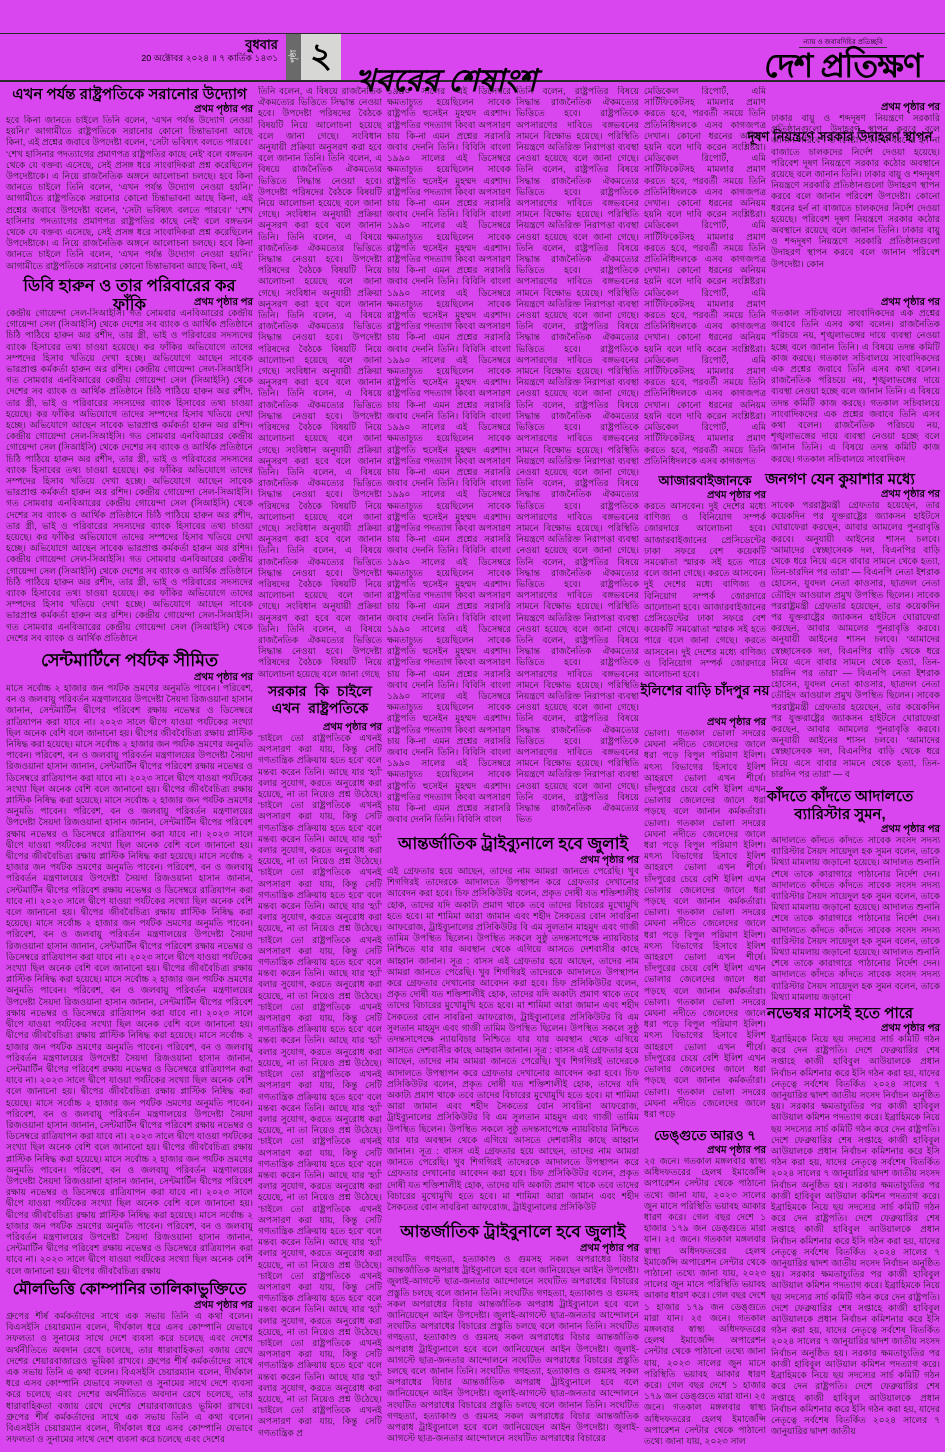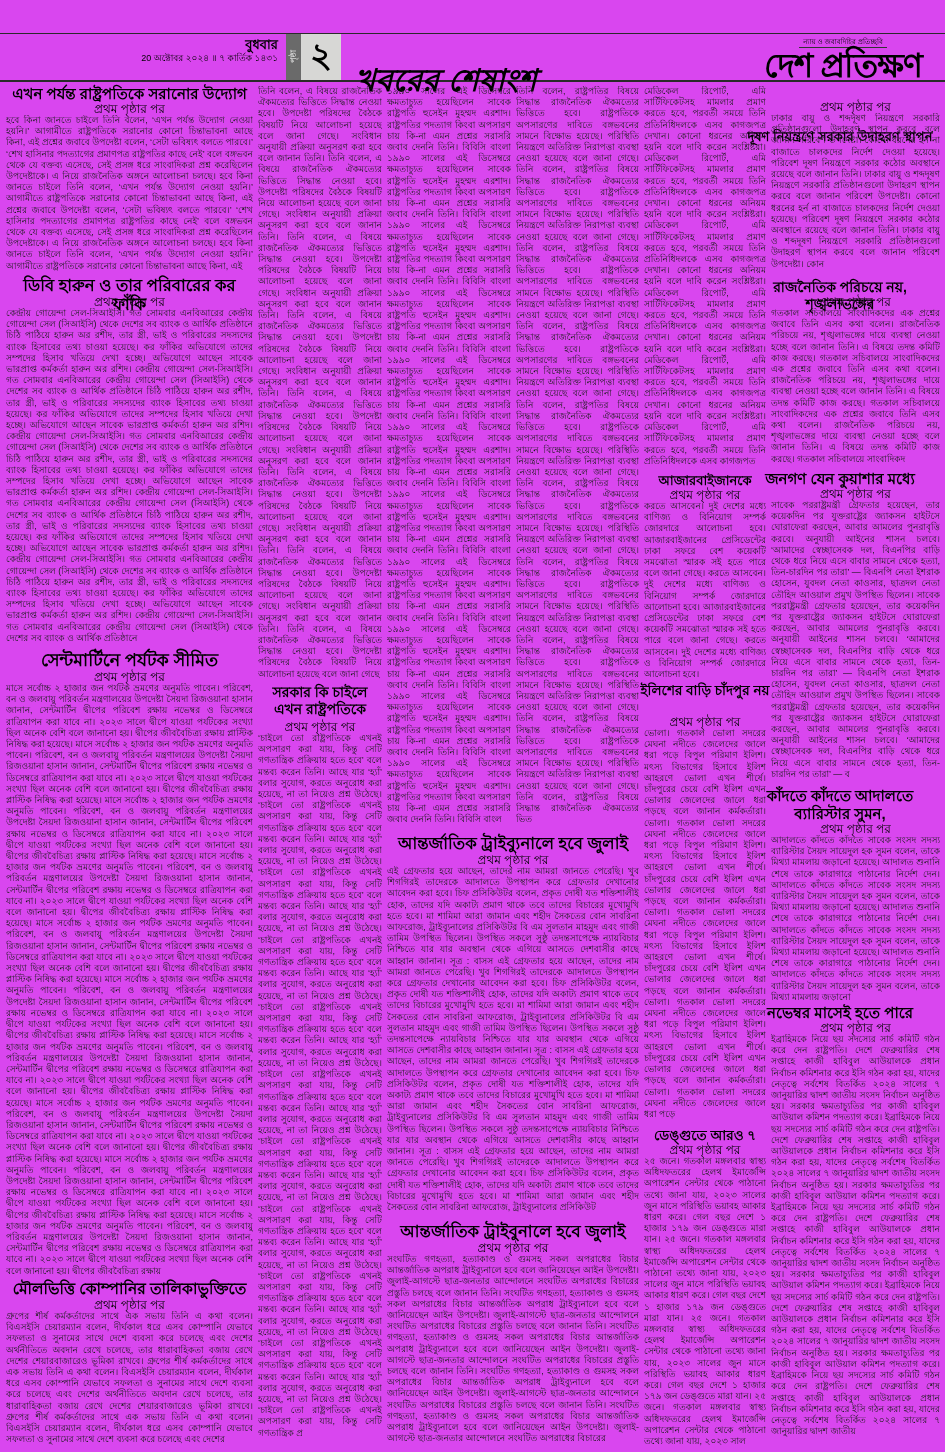--- a/index.html
+++ b/index.html
@@ -33,21 +33,21 @@
   }
   .masthead{position:absolute;text-align:center;}
   .masthead .tag{font-size:7px;line-height:8px;color:#000;border-bottom:1px solid #333;padding:0 4px 1px 4px;display:inline-block;}
   .masthead .ttl{font-size:33px;line-height:36px;font-weight:bold;color:#000;white-space:nowrap;letter-spacing:-1px;}
   
   .hl{
     position:absolute;margin:0;text-align:center;color:#000;
     font-weight:bold;line-height:1.18;white-space:normal;
   }
   .by{
-    position:absolute;text-align:center;font-size:12px;font-weight:normal;
+    position:absolute;text-align:right;font-size:10px;font-weight:bold;
     color:#000;line-height:10px;
   }
   .bd{
     position:absolute;overflow:hidden;text-align:justify;
     font-size:9px;line-height:11.2px;color:#1c1c1c;
     word-break:break-word;
   }
 </style>
 </head>
 <body>
@@ -84,21 +84,21 @@
 
   <h2 class="hl" style="left:6px;top:650px;width:247px;font-size:17.5px;">সেন্টমার্টিনে পর্যটক সীমিত</h2>
   <div class="by" style="left:6px;top:672px;width:247px;">প্রথম পৃষ্ঠার পর</div>
   <div class="bd" style="left:6px;top:683px;width:247px;height:592px;">মাসে সর্বোচ্চ ২ হাজার জন পর্যটক ভ্রমণের অনুমতি পাবেন। পরিবেশ, বন ও জলবায়ু পরিবর্তন মন্ত্রণালয়ের উপদেষ্টা সৈয়দা রিজওয়ানা হাসান জানান, সেন্টমার্টিন দ্বীপের পরিবেশ রক্ষায় নভেম্বর ও ডিসেম্বরে রাত্রিযাপন করা যাবে না। ২০২৩ সালে দ্বীপে যাওয়া পর্যটকের সংখ্যা ছিল অনেক বেশি বলে জানানো হয়। দ্বীপের জীববৈচিত্র্য রক্ষায় প্লাস্টিক নিষিদ্ধ করা হয়েছে। মাসে সর্বোচ্চ ২ হাজার জন পর্যটক ভ্রমণের অনুমতি পাবেন। পরিবেশ, বন ও জলবায়ু পরিবর্তন মন্ত্রণালয়ের উপদেষ্টা সৈয়দা রিজওয়ানা হাসান জানান, সেন্টমার্টিন দ্বীপের পরিবেশ রক্ষায় নভেম্বর ও ডিসেম্বরে রাত্রিযাপন করা যাবে না। ২০২৩ সালে দ্বীপে যাওয়া পর্যটকের সংখ্যা ছিল অনেক বেশি বলে জানানো হয়। দ্বীপের জীববৈচিত্র্য রক্ষায় প্লাস্টিক নিষিদ্ধ করা হয়েছে। মাসে সর্বোচ্চ ২ হাজার জন পর্যটক ভ্রমণের অনুমতি পাবেন। পরিবেশ, বন ও জলবায়ু পরিবর্তন মন্ত্রণালয়ের উপদেষ্টা সৈয়দা রিজওয়ানা হাসান জানান, সেন্টমার্টিন দ্বীপের পরিবেশ রক্ষায় নভেম্বর ও ডিসেম্বরে রাত্রিযাপন করা যাবে না। ২০২৩ সালে দ্বীপে যাওয়া পর্যটকের সংখ্যা ছিল অনেক বেশি বলে জানানো হয়। দ্বীপের জীববৈচিত্র্য রক্ষায় প্লাস্টিক নিষিদ্ধ করা হয়েছে। মাসে সর্বোচ্চ ২ হাজার জন পর্যটক ভ্রমণের অনুমতি পাবেন। পরিবেশ, বন ও জলবায়ু পরিবর্তন মন্ত্রণালয়ের উপদেষ্টা সৈয়দা রিজওয়ানা হাসান জানান, সেন্টমার্টিন দ্বীপের পরিবেশ রক্ষায় নভেম্বর ও ডিসেম্বরে রাত্রিযাপন করা যাবে না। ২০২৩ সালে দ্বীপে যাওয়া পর্যটকের সংখ্যা ছিল অনেক বেশি বলে জানানো হয়। দ্বীপের জীববৈচিত্র্য রক্ষায় প্লাস্টিক নিষিদ্ধ করা হয়েছে। মাসে সর্বোচ্চ ২ হাজার জন পর্যটক ভ্রমণের অনুমতি পাবেন। পরিবেশ, বন ও জলবায়ু পরিবর্তন মন্ত্রণালয়ের উপদেষ্টা সৈয়দা রিজওয়ানা হাসান জানান, সেন্টমার্টিন দ্বীপের পরিবেশ রক্ষায় নভেম্বর ও ডিসেম্বরে রাত্রিযাপন করা যাবে না। ২০২৩ সালে দ্বীপে যাওয়া পর্যটকের সংখ্যা ছিল অনেক বেশি বলে জানানো হয়। দ্বীপের জীববৈচিত্র্য রক্ষায় প্লাস্টিক নিষিদ্ধ করা হয়েছে। মাসে সর্বোচ্চ ২ হাজার জন পর্যটক ভ্রমণের অনুমতি পাবেন। পরিবেশ, বন ও জলবায়ু পরিবর্তন মন্ত্রণালয়ের উপদেষ্টা সৈয়দা রিজওয়ানা হাসান জানান, সেন্টমার্টিন দ্বীপের পরিবেশ রক্ষায় নভেম্বর ও ডিসেম্বরে রাত্রিযাপন করা যাবে না। ২০২৩ সালে দ্বীপে যাওয়া পর্যটকের সংখ্যা ছিল অনেক বেশি বলে জানানো হয়। দ্বীপের জীববৈচিত্র্য রক্ষায় প্লাস্টিক নিষিদ্ধ করা হয়েছে। মাসে সর্বোচ্চ ২ হাজার জন পর্যটক ভ্রমণের অনুমতি পাবেন। পরিবেশ, বন ও জলবায়ু পরিবর্তন মন্ত্রণালয়ের উপদেষ্টা সৈয়দা রিজওয়ানা হাসান জানান, সেন্টমার্টিন দ্বীপের পরিবেশ রক্ষায় নভেম্বর ও ডিসেম্বরে রাত্রিযাপন করা যাবে না। ২০২৩ সালে দ্বীপে যাওয়া পর্যটকের সংখ্যা ছিল অনেক বেশি বলে জানানো হয়। দ্বীপের জীববৈচিত্র্য রক্ষায় প্লাস্টিক নিষিদ্ধ করা হয়েছে। মাসে সর্বোচ্চ ২ হাজার জন পর্যটক ভ্রমণের অনুমতি পাবেন। পরিবেশ, বন ও জলবায়ু পরিবর্তন মন্ত্রণালয়ের উপদেষ্টা সৈয়দা রিজওয়ানা হাসান জানান, সেন্টমার্টিন দ্বীপের পরিবেশ রক্ষায় নভেম্বর ও ডিসেম্বরে রাত্রিযাপন করা যাবে না। ২০২৩ সালে দ্বীপে যাওয়া পর্যটকের সংখ্যা ছিল অনেক বেশি বলে জানানো হয়। দ্বীপের জীববৈচিত্র্য রক্ষায় প্লাস্টিক নিষিদ্ধ করা হয়েছে। মাসে সর্বোচ্চ ২ হাজার জন পর্যটক ভ্রমণের অনুমতি পাবেন। পরিবেশ, বন ও জলবায়ু পরিবর্তন মন্ত্রণালয়ের উপদেষ্টা সৈয়দা রিজওয়ানা হাসান জানান, সেন্টমার্টিন দ্বীপের পরিবেশ রক্ষায় নভেম্বর ও ডিসেম্বরে রাত্রিযাপন করা যাবে না। ২০২৩ সালে দ্বীপে যাওয়া পর্যটকের সংখ্যা ছিল অনেক বেশি বলে জানানো হয়। দ্বীপের জীববৈচিত্র্য রক্ষায় প্লাস্টিক নিষিদ্ধ করা হয়েছে। মাসে সর্বোচ্চ ২ হাজার জন পর্যটক ভ্রমণের অনুমতি পাবেন। পরিবেশ, বন ও জলবায়ু পরিবর্তন মন্ত্রণালয়ের উপদেষ্টা সৈয়দা রিজওয়ানা হাসান জানান, সেন্টমার্টিন দ্বীপের পরিবেশ রক্ষায় নভেম্বর ও ডিসেম্বরে রাত্রিযাপন করা যাবে না। ২০২৩ সালে দ্বীপে যাওয়া পর্যটকের সংখ্যা ছিল অনেক বেশি বলে জানানো হয়। দ্বীপের জীববৈচিত্র্য রক্ষায়</div>
 
   <h2 class="hl" style="left:6px;top:1280px;width:247px;font-size:15.5px;">মৌলভিত্তি কোম্পানির তালিকাভুক্তিতে</h2>
   <div class="by" style="left:6px;top:1300px;width:247px;">প্রথম পৃষ্ঠার পর</div>
   <div class="bd" style="left:6px;top:1311px;width:247px;height:135px;">গ্রুপের শীর্ষ কর্মকর্তাদের সাথে এক সভায় তিনি এ কথা বলেন। বিএসইসি চেয়ারম্যান বলেন, দীর্ঘকাল ধরে এসব কোম্পানি যেভাবে সফলতা ও সুনামের সাথে দেশে ব্যবসা করে চলেছে এবং দেশের অর্থনীতিতে অবদান রেখে চলেছে, তার ধারাবাহিকতা বজায় রেখে দেশের শেয়ারবাজারেও ভূমিকা রাখবে। গ্রুপের শীর্ষ কর্মকর্তাদের সাথে এক সভায় তিনি এ কথা বলেন। বিএসইসি চেয়ারম্যান বলেন, দীর্ঘকাল ধরে এসব কোম্পানি যেভাবে সফলতা ও সুনামের সাথে দেশে ব্যবসা করে চলেছে এবং দেশের অর্থনীতিতে অবদান রেখে চলেছে, তার ধারাবাহিকতা বজায় রেখে দেশের শেয়ারবাজারেও ভূমিকা রাখবে। গ্রুপের শীর্ষ কর্মকর্তাদের সাথে এক সভায় তিনি এ কথা বলেন। বিএসইসি চেয়ারম্যান বলেন, দীর্ঘকাল ধরে এসব কোম্পানি যেভাবে সফলতা ও সুনামের সাথে দেশে ব্যবসা করে চলেছে এবং দেশের</div>
 
   <div class="bd" style="left:258px;top:86px;width:124px;height:596px;">তিনি বলেন, এ বিষয়ে রাজনৈতিক ঐকমত্যের ভিত্তিতে সিদ্ধান্ত নেওয়া হবে। উপদেষ্টা পরিষদের বৈঠকে বিষয়টি নিয়ে আলোচনা হয়েছে বলে জানা গেছে। সংবিধান অনুযায়ী প্রক্রিয়া অনুসরণ করা হবে বলে জানান তিনি। তিনি বলেন, এ বিষয়ে রাজনৈতিক ঐকমত্যের ভিত্তিতে সিদ্ধান্ত নেওয়া হবে। উপদেষ্টা পরিষদের বৈঠকে বিষয়টি নিয়ে আলোচনা হয়েছে বলে জানা গেছে। সংবিধান অনুযায়ী প্রক্রিয়া অনুসরণ করা হবে বলে জানান তিনি। তিনি বলেন, এ বিষয়ে রাজনৈতিক ঐকমত্যের ভিত্তিতে সিদ্ধান্ত নেওয়া হবে। উপদেষ্টা পরিষদের বৈঠকে বিষয়টি নিয়ে আলোচনা হয়েছে বলে জানা গেছে। সংবিধান অনুযায়ী প্রক্রিয়া অনুসরণ করা হবে বলে জানান তিনি। তিনি বলেন, এ বিষয়ে রাজনৈতিক ঐকমত্যের ভিত্তিতে সিদ্ধান্ত নেওয়া হবে। উপদেষ্টা পরিষদের বৈঠকে বিষয়টি নিয়ে আলোচনা হয়েছে বলে জানা গেছে। সংবিধান অনুযায়ী প্রক্রিয়া অনুসরণ করা হবে বলে জানান তিনি। তিনি বলেন, এ বিষয়ে রাজনৈতিক ঐকমত্যের ভিত্তিতে সিদ্ধান্ত নেওয়া হবে। উপদেষ্টা পরিষদের বৈঠকে বিষয়টি নিয়ে আলোচনা হয়েছে বলে জানা গেছে। সংবিধান অনুযায়ী প্রক্রিয়া অনুসরণ করা হবে বলে জানান তিনি। তিনি বলেন, এ বিষয়ে রাজনৈতিক ঐকমত্যের ভিত্তিতে সিদ্ধান্ত নেওয়া হবে। উপদেষ্টা পরিষদের বৈঠকে বিষয়টি নিয়ে আলোচনা হয়েছে বলে জানা গেছে। সংবিধান অনুযায়ী প্রক্রিয়া অনুসরণ করা হবে বলে জানান তিনি। তিনি বলেন, এ বিষয়ে রাজনৈতিক ঐকমত্যের ভিত্তিতে সিদ্ধান্ত নেওয়া হবে। উপদেষ্টা পরিষদের বৈঠকে বিষয়টি নিয়ে আলোচনা হয়েছে বলে জানা গেছে। সংবিধান অনুযায়ী প্রক্রিয়া অনুসরণ করা হবে বলে জানান তিনি। তিনি বলেন, এ বিষয়ে রাজনৈতিক ঐকমত্যের ভিত্তিতে সিদ্ধান্ত নেওয়া হবে। উপদেষ্টা পরিষদের বৈঠকে বিষয়টি নিয়ে আলোচনা হয়েছে বলে জানা গেছে</div>
-  <h2 class="hl" style="left:258px;top:684px;width:124px;font-size:14px;">সরকার কি চাইলে এখন রাষ্ট্রপতিকে</h2>
+  <h2 class="hl" style="left:258px;top:684px;width:124px;font-size:14px;font-family:Liberation Mono, monospace;">সরকার কি চাইলে এখন রাষ্ট্রপতিকে</h2>
   <div class="by" style="left:258px;top:722px;width:124px;">প্রথম পৃষ্ঠার পর</div>
   <div class="bd" style="left:258px;top:733px;width:124px;height:713px;">‘চাইলে তো রাষ্ট্রপতিকে এখনই অপসারণ করা যায়, কিন্তু সেটি গণতান্ত্রিক প্রক্রিয়ায় হতে হবে’ বলে মন্তব্য করেন তিনি। আছে যার ‘হ্যাঁ’ বলার সুযোগ, করতে অনুরোধ করা হয়েছে, না তা নিয়েও প্রশ্ন উঠেছে। ‘চাইলে তো রাষ্ট্রপতিকে এখনই অপসারণ করা যায়, কিন্তু সেটি গণতান্ত্রিক প্রক্রিয়ায় হতে হবে’ বলে মন্তব্য করেন তিনি। আছে যার ‘হ্যাঁ’ বলার সুযোগ, করতে অনুরোধ করা হয়েছে, না তা নিয়েও প্রশ্ন উঠেছে। ‘চাইলে তো রাষ্ট্রপতিকে এখনই অপসারণ করা যায়, কিন্তু সেটি গণতান্ত্রিক প্রক্রিয়ায় হতে হবে’ বলে মন্তব্য করেন তিনি। আছে যার ‘হ্যাঁ’ বলার সুযোগ, করতে অনুরোধ করা হয়েছে, না তা নিয়েও প্রশ্ন উঠেছে। ‘চাইলে তো রাষ্ট্রপতিকে এখনই অপসারণ করা যায়, কিন্তু সেটি গণতান্ত্রিক প্রক্রিয়ায় হতে হবে’ বলে মন্তব্য করেন তিনি। আছে যার ‘হ্যাঁ’ বলার সুযোগ, করতে অনুরোধ করা হয়েছে, না তা নিয়েও প্রশ্ন উঠেছে। ‘চাইলে তো রাষ্ট্রপতিকে এখনই অপসারণ করা যায়, কিন্তু সেটি গণতান্ত্রিক প্রক্রিয়ায় হতে হবে’ বলে মন্তব্য করেন তিনি। আছে যার ‘হ্যাঁ’ বলার সুযোগ, করতে অনুরোধ করা হয়েছে, না তা নিয়েও প্রশ্ন উঠেছে। ‘চাইলে তো রাষ্ট্রপতিকে এখনই অপসারণ করা যায়, কিন্তু সেটি গণতান্ত্রিক প্রক্রিয়ায় হতে হবে’ বলে মন্তব্য করেন তিনি। আছে যার ‘হ্যাঁ’ বলার সুযোগ, করতে অনুরোধ করা হয়েছে, না তা নিয়েও প্রশ্ন উঠেছে। ‘চাইলে তো রাষ্ট্রপতিকে এখনই অপসারণ করা যায়, কিন্তু সেটি গণতান্ত্রিক প্রক্রিয়ায় হতে হবে’ বলে মন্তব্য করেন তিনি। আছে যার ‘হ্যাঁ’ বলার সুযোগ, করতে অনুরোধ করা হয়েছে, না তা নিয়েও প্রশ্ন উঠেছে। ‘চাইলে তো রাষ্ট্রপতিকে এখনই অপসারণ করা যায়, কিন্তু সেটি গণতান্ত্রিক প্রক্রিয়ায় হতে হবে’ বলে মন্তব্য করেন তিনি। আছে যার ‘হ্যাঁ’ বলার সুযোগ, করতে অনুরোধ করা হয়েছে, না তা নিয়েও প্রশ্ন উঠেছে। ‘চাইলে তো রাষ্ট্রপতিকে এখনই অপসারণ করা যায়, কিন্তু সেটি গণতান্ত্রিক প্রক্রিয়ায় হতে হবে’ বলে মন্তব্য করেন তিনি। আছে যার ‘হ্যাঁ’ বলার সুযোগ, করতে অনুরোধ করা হয়েছে, না তা নিয়েও প্রশ্ন উঠেছে। ‘চাইলে তো রাষ্ট্রপতিকে এখনই অপসারণ করা যায়, কিন্তু সেটি গণতান্ত্রিক প্রক্রিয়ায় হতে হবে’ বলে মন্তব্য করেন তিনি। আছে যার ‘হ্যাঁ’ বলার সুযোগ, করতে অনুরোধ করা হয়েছে, না তা নিয়েও প্রশ্ন উঠেছে। ‘চাইলে তো রাষ্ট্রপতিকে এখনই অপসারণ করা যায়, কিন্তু সেটি গণতান্ত্রিক প্র</div>
 
   <div class="bd" style="left:387px;top:86px;width:124px;height:744px;">১৯৯০ সালের এই ডিসেম্বরে ক্ষমতাচ্যুত হয়েছিলেন সাবেক রাষ্ট্রপতি হুসেইন মুহম্মদ এরশাদ। রাষ্ট্রপতির পদত্যাগ কিংবা অপসারণ চায় কি-না এমন প্রশ্নের সরাসরি জবাব দেননি তিনি। বিবিসি বাংলা ১৯৯০ সালের এই ডিসেম্বরে ক্ষমতাচ্যুত হয়েছিলেন সাবেক রাষ্ট্রপতি হুসেইন মুহম্মদ এরশাদ। রাষ্ট্রপতির পদত্যাগ কিংবা অপসারণ চায় কি-না এমন প্রশ্নের সরাসরি জবাব দেননি তিনি। বিবিসি বাংলা ১৯৯০ সালের এই ডিসেম্বরে ক্ষমতাচ্যুত হয়েছিলেন সাবেক রাষ্ট্রপতি হুসেইন মুহম্মদ এরশাদ। রাষ্ট্রপতির পদত্যাগ কিংবা অপসারণ চায় কি-না এমন প্রশ্নের সরাসরি জবাব দেননি তিনি। বিবিসি বাংলা ১৯৯০ সালের এই ডিসেম্বরে ক্ষমতাচ্যুত হয়েছিলেন সাবেক রাষ্ট্রপতি হুসেইন মুহম্মদ এরশাদ। রাষ্ট্রপতির পদত্যাগ কিংবা অপসারণ চায় কি-না এমন প্রশ্নের সরাসরি জবাব দেননি তিনি। বিবিসি বাংলা ১৯৯০ সালের এই ডিসেম্বরে ক্ষমতাচ্যুত হয়েছিলেন সাবেক রাষ্ট্রপতি হুসেইন মুহম্মদ এরশাদ। রাষ্ট্রপতির পদত্যাগ কিংবা অপসারণ চায় কি-না এমন প্রশ্নের সরাসরি জবাব দেননি তিনি। বিবিসি বাংলা ১৯৯০ সালের এই ডিসেম্বরে ক্ষমতাচ্যুত হয়েছিলেন সাবেক রাষ্ট্রপতি হুসেইন মুহম্মদ এরশাদ। রাষ্ট্রপতির পদত্যাগ কিংবা অপসারণ চায় কি-না এমন প্রশ্নের সরাসরি জবাব দেননি তিনি। বিবিসি বাংলা ১৯৯০ সালের এই ডিসেম্বরে ক্ষমতাচ্যুত হয়েছিলেন সাবেক রাষ্ট্রপতি হুসেইন মুহম্মদ এরশাদ। রাষ্ট্রপতির পদত্যাগ কিংবা অপসারণ চায় কি-না এমন প্রশ্নের সরাসরি জবাব দেননি তিনি। বিবিসি বাংলা ১৯৯০ সালের এই ডিসেম্বরে ক্ষমতাচ্যুত হয়েছিলেন সাবেক রাষ্ট্রপতি হুসেইন মুহম্মদ এরশাদ। রাষ্ট্রপতির পদত্যাগ কিংবা অপসারণ চায় কি-না এমন প্রশ্নের সরাসরি জবাব দেননি তিনি। বিবিসি বাংলা ১৯৯০ সালের এই ডিসেম্বরে ক্ষমতাচ্যুত হয়েছিলেন সাবেক রাষ্ট্রপতি হুসেইন মুহম্মদ এরশাদ। রাষ্ট্রপতির পদত্যাগ কিংবা অপসারণ চায় কি-না এমন প্রশ্নের সরাসরি জবাব দেননি তিনি। বিবিসি বাংলা ১৯৯০ সালের এই ডিসেম্বরে ক্ষমতাচ্যুত হয়েছিলেন সাবেক রাষ্ট্রপতি হুসেইন মুহম্মদ এরশাদ। রাষ্ট্রপতির পদত্যাগ কিংবা অপসারণ চায় কি-না এমন প্রশ্নের সরাসরি জবাব দেননি তিনি। বিবিসি বাংলা ১৯৯০ সালের এই ডিসেম্বরে ক্ষমতাচ্যুত হয়েছিলেন সাবেক রাষ্ট্রপতি হুসেইন মুহম্মদ এরশাদ। রাষ্ট্রপতির পদত্যাগ কিংবা অপসারণ চায় কি-না এমন প্রশ্নের সরাসরি জবাব দেননি তিনি। বিবিসি বাংল</div>
   <div class="bd" style="left:516px;top:86px;width:123px;height:744px;">তিনি বলেন, রাষ্ট্রপতির বিষয়ে সিদ্ধান্ত রাজনৈতিক ঐকমত্যের ভিত্তিতে হবে। রাষ্ট্রপতিকে অপসারণের দাবিতে বঙ্গভবনের সামনে বিক্ষোভ হয়েছে। পরিস্থিতি নিয়ন্ত্রণে অতিরিক্ত নিরাপত্তা ব্যবস্থা নেওয়া হয়েছে বলে জানা গেছে। তিনি বলেন, রাষ্ট্রপতির বিষয়ে সিদ্ধান্ত রাজনৈতিক ঐকমত্যের ভিত্তিতে হবে। রাষ্ট্রপতিকে অপসারণের দাবিতে বঙ্গভবনের সামনে বিক্ষোভ হয়েছে। পরিস্থিতি নিয়ন্ত্রণে অতিরিক্ত নিরাপত্তা ব্যবস্থা নেওয়া হয়েছে বলে জানা গেছে। তিনি বলেন, রাষ্ট্রপতির বিষয়ে সিদ্ধান্ত রাজনৈতিক ঐকমত্যের ভিত্তিতে হবে। রাষ্ট্রপতিকে অপসারণের দাবিতে বঙ্গভবনের সামনে বিক্ষোভ হয়েছে। পরিস্থিতি নিয়ন্ত্রণে অতিরিক্ত নিরাপত্তা ব্যবস্থা নেওয়া হয়েছে বলে জানা গেছে। তিনি বলেন, রাষ্ট্রপতির বিষয়ে সিদ্ধান্ত রাজনৈতিক ঐকমত্যের ভিত্তিতে হবে। রাষ্ট্রপতিকে অপসারণের দাবিতে বঙ্গভবনের সামনে বিক্ষোভ হয়েছে। পরিস্থিতি নিয়ন্ত্রণে অতিরিক্ত নিরাপত্তা ব্যবস্থা নেওয়া হয়েছে বলে জানা গেছে। তিনি বলেন, রাষ্ট্রপতির বিষয়ে সিদ্ধান্ত রাজনৈতিক ঐকমত্যের ভিত্তিতে হবে। রাষ্ট্রপতিকে অপসারণের দাবিতে বঙ্গভবনের সামনে বিক্ষোভ হয়েছে। পরিস্থিতি নিয়ন্ত্রণে অতিরিক্ত নিরাপত্তা ব্যবস্থা নেওয়া হয়েছে বলে জানা গেছে। তিনি বলেন, রাষ্ট্রপতির বিষয়ে সিদ্ধান্ত রাজনৈতিক ঐকমত্যের ভিত্তিতে হবে। রাষ্ট্রপতিকে অপসারণের দাবিতে বঙ্গভবনের সামনে বিক্ষোভ হয়েছে। পরিস্থিতি নিয়ন্ত্রণে অতিরিক্ত নিরাপত্তা ব্যবস্থা নেওয়া হয়েছে বলে জানা গেছে। তিনি বলেন, রাষ্ট্রপতির বিষয়ে সিদ্ধান্ত রাজনৈতিক ঐকমত্যের ভিত্তিতে হবে। রাষ্ট্রপতিকে অপসারণের দাবিতে বঙ্গভবনের সামনে বিক্ষোভ হয়েছে। পরিস্থিতি নিয়ন্ত্রণে অতিরিক্ত নিরাপত্তা ব্যবস্থা নেওয়া হয়েছে বলে জানা গেছে। তিনি বলেন, রাষ্ট্রপতির বিষয়ে সিদ্ধান্ত রাজনৈতিক ঐকমত্যের ভিত্তিতে হবে। রাষ্ট্রপতিকে অপসারণের দাবিতে বঙ্গভবনের সামনে বিক্ষোভ হয়েছে। পরিস্থিতি নিয়ন্ত্রণে অতিরিক্ত নিরাপত্তা ব্যবস্থা নেওয়া হয়েছে বলে জানা গেছে। তিনি বলেন, রাষ্ট্রপতির বিষয়ে সিদ্ধান্ত রাজনৈতিক ঐকমত্যের ভিত্তিতে হবে। রাষ্ট্রপতিকে অপসারণের দাবিতে বঙ্গভবনের সামনে বিক্ষোভ হয়েছে। পরিস্থিতি নিয়ন্ত্রণে অতিরিক্ত নিরাপত্তা ব্যবস্থা নেওয়া হয়েছে বলে জানা গেছে। তিনি বলেন, রাষ্ট্রপতির বিষয়ে সিদ্ধান্ত রাজনৈতিক ঐকমত্যের ভিত</div>
 
   <h2 class="hl" style="left:387px;top:834px;width:252px;font-size:16.5px;">আন্তর্জাতিক ট্রাইব্যুনালে হবে জুলাই</h2>
   <div class="by" style="left:387px;top:855px;width:252px;">প্রথম পৃষ্ঠার পর</div>
   <div class="bd" style="left:387px;top:866px;width:252px;height:350px;">এই গ্রেফতার হয়ে আছেন, তাদের নাম আমরা জানতে পেরেছি। খুব শিগগিরই তাদেরকে আদালতে উপস্থাপন করে গ্রেফতার দেখানোর আবেদন করা হবে। চিফ প্রসিকিউটর বলেন, প্রকৃত দোষী যত শক্তিশালীই হোক, তাদের যদি অকাট্য প্রমাণ থাকে তবে তাদের বিচারের মুখোমুখি হতে হবে। মা শামিমা আরা জামান এবং শহীদ সৈকতের বোন সাবরিনা আফরোজ, ট্রাইব্যুনালের প্রসিকিউটর বি এম সুলতান মাহমুদ এবং গাজী তামিম উপস্থিত ছিলেন। উপস্থিত সকলে সুষ্ঠু তদন্তসাপেক্ষে ন্যায়বিচার নিশ্চিতে যার যার অবস্থান থেকে এগিয়ে আসতে দেশবাসীর কাছে আহ্বান জানান। সূত্র : বাসস এই গ্রেফতার হয়ে আছেন, তাদের নাম আমরা জানতে পেরেছি। খুব শিগগিরই তাদেরকে আদালতে উপস্থাপন করে গ্রেফতার দেখানোর আবেদন করা হবে। চিফ প্রসিকিউটর বলেন, প্রকৃত দোষী যত শক্তিশালীই হোক, তাদের যদি অকাট্য প্রমাণ থাকে তবে তাদের বিচারের মুখোমুখি হতে হবে। মা শামিমা আরা জামান এবং শহীদ সৈকতের বোন সাবরিনা আফরোজ, ট্রাইব্যুনালের প্রসিকিউটর বি এম সুলতান মাহমুদ এবং গাজী তামিম উপস্থিত ছিলেন। উপস্থিত সকলে সুষ্ঠু তদন্তসাপেক্ষে ন্যায়বিচার নিশ্চিতে যার যার অবস্থান থেকে এগিয়ে আসতে দেশবাসীর কাছে আহ্বান জানান। সূত্র : বাসস এই গ্রেফতার হয়ে আছেন, তাদের নাম আমরা জানতে পেরেছি। খুব শিগগিরই তাদেরকে আদালতে উপস্থাপন করে গ্রেফতার দেখানোর আবেদন করা হবে। চিফ প্রসিকিউটর বলেন, প্রকৃত দোষী যত শক্তিশালীই হোক, তাদের যদি অকাট্য প্রমাণ থাকে তবে তাদের বিচারের মুখোমুখি হতে হবে। মা শামিমা আরা জামান এবং শহীদ সৈকতের বোন সাবরিনা আফরোজ, ট্রাইব্যুনালের প্রসিকিউটর বি এম সুলতান মাহমুদ এবং গাজী তামিম উপস্থিত ছিলেন। উপস্থিত সকলে সুষ্ঠু তদন্তসাপেক্ষে ন্যায়বিচার নিশ্চিতে যার যার অবস্থান থেকে এগিয়ে আসতে দেশবাসীর কাছে আহ্বান জানান। সূত্র : বাসস এই গ্রেফতার হয়ে আছেন, তাদের নাম আমরা জানতে পেরেছি। খুব শিগগিরই তাদেরকে আদালতে উপস্থাপন করে গ্রেফতার দেখানোর আবেদন করা হবে। চিফ প্রসিকিউটর বলেন, প্রকৃত দোষী যত শক্তিশালীই হোক, তাদের যদি অকাট্য প্রমাণ থাকে তবে তাদের বিচারের মুখোমুখি হতে হবে। মা শামিমা আরা জামান এবং শহীদ সৈকতের বোন সাবরিনা আফরোজ, ট্রাইব্যুনালের প্রসিকিউট</div>
 
@@ -116,21 +116,20 @@
   <div class="bd" style="left:644px;top:728px;width:122px;height:396px;">ভোলা। গতকাল ভোলা সদরের মেঘনা নদীতে জেলেদের জালে ধরা পড়ে বিপুল পরিমাণ ইলিশ। মৎস্য বিভাগের হিসাবে ইলিশ আহরণে ভোলা এখন শীর্ষে। চাঁদপুরের চেয়ে বেশি ইলিশ এখন ভোলার জেলেদের জালে ধরা পড়ছে বলে জানান কর্মকর্তারা। ভোলা। গতকাল ভোলা সদরের মেঘনা নদীতে জেলেদের জালে ধরা পড়ে বিপুল পরিমাণ ইলিশ। মৎস্য বিভাগের হিসাবে ইলিশ আহরণে ভোলা এখন শীর্ষে। চাঁদপুরের চেয়ে বেশি ইলিশ এখন ভোলার জেলেদের জালে ধরা পড়ছে বলে জানান কর্মকর্তারা। ভোলা। গতকাল ভোলা সদরের মেঘনা নদীতে জেলেদের জালে ধরা পড়ে বিপুল পরিমাণ ইলিশ। মৎস্য বিভাগের হিসাবে ইলিশ আহরণে ভোলা এখন শীর্ষে। চাঁদপুরের চেয়ে বেশি ইলিশ এখন ভোলার জেলেদের জালে ধরা পড়ছে বলে জানান কর্মকর্তারা। ভোলা। গতকাল ভোলা সদরের মেঘনা নদীতে জেলেদের জালে ধরা পড়ে বিপুল পরিমাণ ইলিশ। মৎস্য বিভাগের হিসাবে ইলিশ আহরণে ভোলা এখন শীর্ষে। চাঁদপুরের চেয়ে বেশি ইলিশ এখন ভোলার জেলেদের জালে ধরা পড়ছে বলে জানান কর্মকর্তারা। ভোলা। গতকাল ভোলা সদরের মেঘনা নদীতে জেলেদের জালে ধরা পড়ে</div>
 
   <h2 class="hl" style="left:634px;top:1128px;width:142px;font-size:13.5px;">ডেঙ্গুতে আরও ৭</h2>
   <div class="by" style="left:644px;top:1145px;width:122px;">প্রথম পৃষ্ঠার পর</div>
   <div class="bd" style="left:644px;top:1156px;width:122px;height:290px;">২৫ জনে। গতকাল মঙ্গলবার স্বাস্থ্য অধিদফতরের হেলথ ইমার্জেন্সি অপারেশন সেন্টার থেকে পাঠানো তথ্যে জানা যায়, ২০২৩ সালের জুন মাসে পরিস্থিতি ভয়াবহ আকার ধারণ করে। গেল বছর দেশে ১ হাজার ১৭৯ জন ডেঙ্গুতে মারা যান। ২৫ জনে। গতকাল মঙ্গলবার স্বাস্থ্য অধিদফতরের হেলথ ইমার্জেন্সি অপারেশন সেন্টার থেকে পাঠানো তথ্যে জানা যায়, ২০২৩ সালের জুন মাসে পরিস্থিতি ভয়াবহ আকার ধারণ করে। গেল বছর দেশে ১ হাজার ১৭৯ জন ডেঙ্গুতে মারা যান। ২৫ জনে। গতকাল মঙ্গলবার স্বাস্থ্য অধিদফতরের হেলথ ইমার্জেন্সি অপারেশন সেন্টার থেকে পাঠানো তথ্যে জানা যায়, ২০২৩ সালের জুন মাসে পরিস্থিতি ভয়াবহ আকার ধারণ করে। গেল বছর দেশে ১ হাজার ১৭৯ জন ডেঙ্গুতে মারা যান। ২৫ জনে। গতকাল মঙ্গলবার স্বাস্থ্য অধিদফতরের হেলথ ইমার্জেন্সি অপারেশন সেন্টার থেকে পাঠানো তথ্যে জানা যায়, ২০২৩ সাল</div>
 
   <h2 class="hl" style="left:740px;top:85px;width:200px;font-size:13px;margin-top:44px;">দূষণ নিয়ন্ত্রণে সরকার উদাহরণ স্থাপন</h2>
   <div class="by" style="left:771px;top:102px;width:169px;">প্রথম পৃষ্ঠার পর</div>
   <div class="bd" style="left:771px;top:113px;width:169px;height:163px;">ঢাকার বায়ু ও শব্দদূষণ নিয়ন্ত্রণে সরকারি প্রতিষ্ঠানগুলো উদাহরণ স্থাপন করবে বলে জানান পরিবেশ উপদেষ্টা। কোনো ধরনের হর্ন না বাজাতে চালকদের নির্দেশ দেওয়া হয়েছে। পরিবেশ দূষণ নিয়ন্ত্রণে সরকার কঠোর অবস্থানে রয়েছে বলে জানান তিনি। ঢাকার বায়ু ও শব্দদূষণ নিয়ন্ত্রণে সরকারি প্রতিষ্ঠানগুলো উদাহরণ স্থাপন করবে বলে জানান পরিবেশ উপদেষ্টা। কোনো ধরনের হর্ন না বাজাতে চালকদের নির্দেশ দেওয়া হয়েছে। পরিবেশ দূষণ নিয়ন্ত্রণে সরকার কঠোর অবস্থানে রয়েছে বলে জানান তিনি। ঢাকার বায়ু ও শব্দদূষণ নিয়ন্ত্রণে সরকারি প্রতিষ্ঠানগুলো উদাহরণ স্থাপন করবে বলে জানান পরিবেশ উপদেষ্টা। কোন</div>
 
-  <h2 class="hl" style="left:740px;top:279px;width:200px;font-size:14px;">রাজনৈতিক পরিচয়ে নয়, শৃঙ্খলাভঙ্গের</h2>
   <div class="by" style="left:771px;top:297px;width:169px;">প্রথম পৃষ্ঠার পর</div>
   <div class="bd" style="left:771px;top:308px;width:169px;height:158px;">গতকাল সচিবালয়ে সাংবাদিকদের এক প্রশ্নের জবাবে তিনি এসব কথা বলেন। রাজনৈতিক পরিচয়ে নয়, শৃঙ্খলাভঙ্গের দায়ে ব্যবস্থা নেওয়া হচ্ছে বলে জানান তিনি। এ বিষয়ে তদন্ত কমিটি কাজ করছে। গতকাল সচিবালয়ে সাংবাদিকদের এক প্রশ্নের জবাবে তিনি এসব কথা বলেন। রাজনৈতিক পরিচয়ে নয়, শৃঙ্খলাভঙ্গের দায়ে ব্যবস্থা নেওয়া হচ্ছে বলে জানান তিনি। এ বিষয়ে তদন্ত কমিটি কাজ করছে। গতকাল সচিবালয়ে সাংবাদিকদের এক প্রশ্নের জবাবে তিনি এসব কথা বলেন। রাজনৈতিক পরিচয়ে নয়, শৃঙ্খলাভঙ্গের দায়ে ব্যবস্থা নেওয়া হচ্ছে বলে জানান তিনি। এ বিষয়ে তদন্ত কমিটি কাজ করছে। গতকাল সচিবালয়ে সাংবাদিকদ</div>
 
   <h2 class="hl" style="left:740px;top:470px;width:200px;font-size:15px;">জনগণ যেন কুয়াশার মধ্যে</h2>
   <div class="by" style="left:771px;top:489px;width:169px;">প্রথম পৃষ্ঠার পর</div>
   <div class="bd" style="left:771px;top:500px;width:169px;height:284px;">সাবেক পররাষ্ট্রমন্ত্রী গ্রেফতার হয়েছেন, তার কয়েকদিন পর যুক্তরাষ্ট্রের জ্যাকসন হাইটসে ঘোরাফেরা করছেন, আবার আমলের পুনরাবৃত্তি করবে। অনুযায়ী আইনের শাসন চলবে। ‘আমাদের স্বেচ্ছাসেবক দল, বিএনপির বাড়ি থেকে ধরে নিয়ে এসে বাবার সামনে থেকে হত্যা, তিন-চারদিন পর তারা’ — বিএনপি নেতা ইশরাক হোসেন, যুবদল নেতা কাওসার, ছাত্রদল নেতা তৌহিদ আওয়াল প্রমুখ উপস্থিত ছিলেন। সাবেক পররাষ্ট্রমন্ত্রী গ্রেফতার হয়েছেন, তার কয়েকদিন পর যুক্তরাষ্ট্রের জ্যাকসন হাইটসে ঘোরাফেরা করছেন, আবার আমলের পুনরাবৃত্তি করবে। অনুযায়ী আইনের শাসন চলবে। ‘আমাদের স্বেচ্ছাসেবক দল, বিএনপির বাড়ি থেকে ধরে নিয়ে এসে বাবার সামনে থেকে হত্যা, তিন-চারদিন পর তারা’ — বিএনপি নেতা ইশরাক হোসেন, যুবদল নেতা কাওসার, ছাত্রদল নেতা তৌহিদ আওয়াল প্রমুখ উপস্থিত ছিলেন। সাবেক পররাষ্ট্রমন্ত্রী গ্রেফতার হয়েছেন, তার কয়েকদিন পর যুক্তরাষ্ট্রের জ্যাকসন হাইটসে ঘোরাফেরা করছেন, আবার আমলের পুনরাবৃত্তি করবে। অনুযায়ী আইনের শাসন চলবে। ‘আমাদের স্বেচ্ছাসেবক দল, বিএনপির বাড়ি থেকে ধরে নিয়ে এসে বাবার সামনে থেকে হত্যা, তিন-চারদিন পর তারা’ — ব</div>
 
   <h2 class="hl" style="left:740px;top:787px;width:200px;font-size:15px;">কাঁদতে কাঁদতে আদালতে ব্যারিস্টার সুমন,</h2>
   <div class="by" style="left:771px;top:824px;width:169px;">প্রথম পৃষ্ঠার পর</div>
   <div class="bd" style="left:771px;top:835px;width:169px;height:166px;">আদালতে কাঁদতে কাঁদতে সাবেক সংসদ সদস্য ব্যারিস্টার সৈয়দ সায়েদুল হক সুমন বলেন, তাকে মিথ্যা মামলায় জড়ানো হয়েছে। আদালত শুনানি শেষে তাকে কারাগারে পাঠানোর নির্দেশ দেন। আদালতে কাঁদতে কাঁদতে সাবেক সংসদ সদস্য ব্যারিস্টার সৈয়দ সায়েদুল হক সুমন বলেন, তাকে মিথ্যা মামলায় জড়ানো হয়েছে। আদালত শুনানি শেষে তাকে কারাগারে পাঠানোর নির্দেশ দেন। আদালতে কাঁদতে কাঁদতে সাবেক সংসদ সদস্য ব্যারিস্টার সৈয়দ সায়েদুল হক সুমন বলেন, তাকে মিথ্যা মামলায় জড়ানো হয়েছে। আদালত শুনানি শেষে তাকে কারাগারে পাঠানোর নির্দেশ দেন। আদালতে কাঁদতে কাঁদতে সাবেক সংসদ সদস্য ব্যারিস্টার সৈয়দ সায়েদুল হক সুমন বলেন, তাকে মিথ্যা মামলায় জড়ানো </div>

